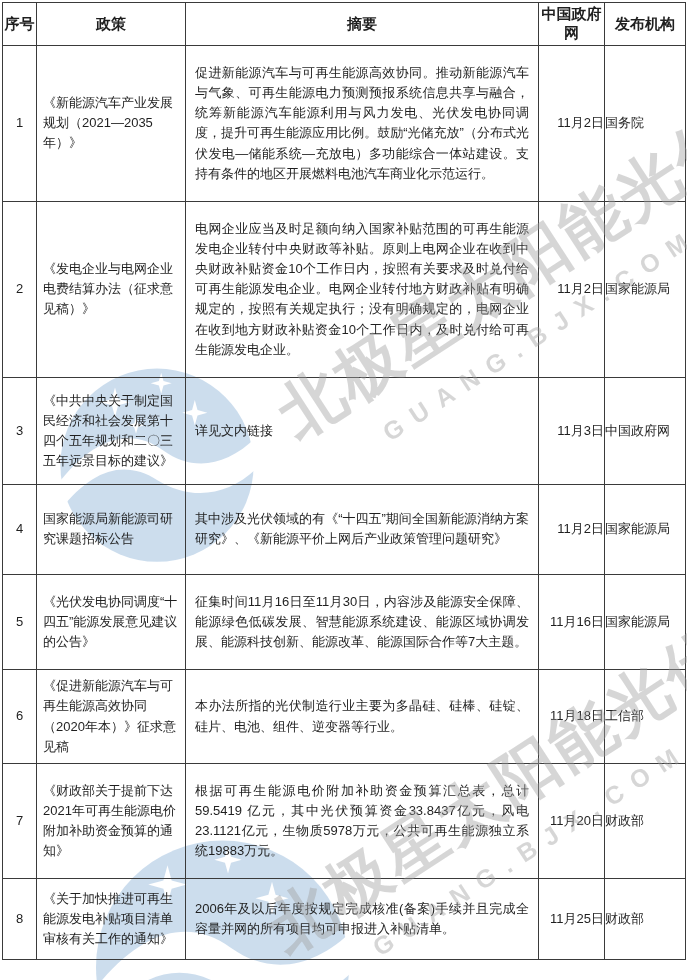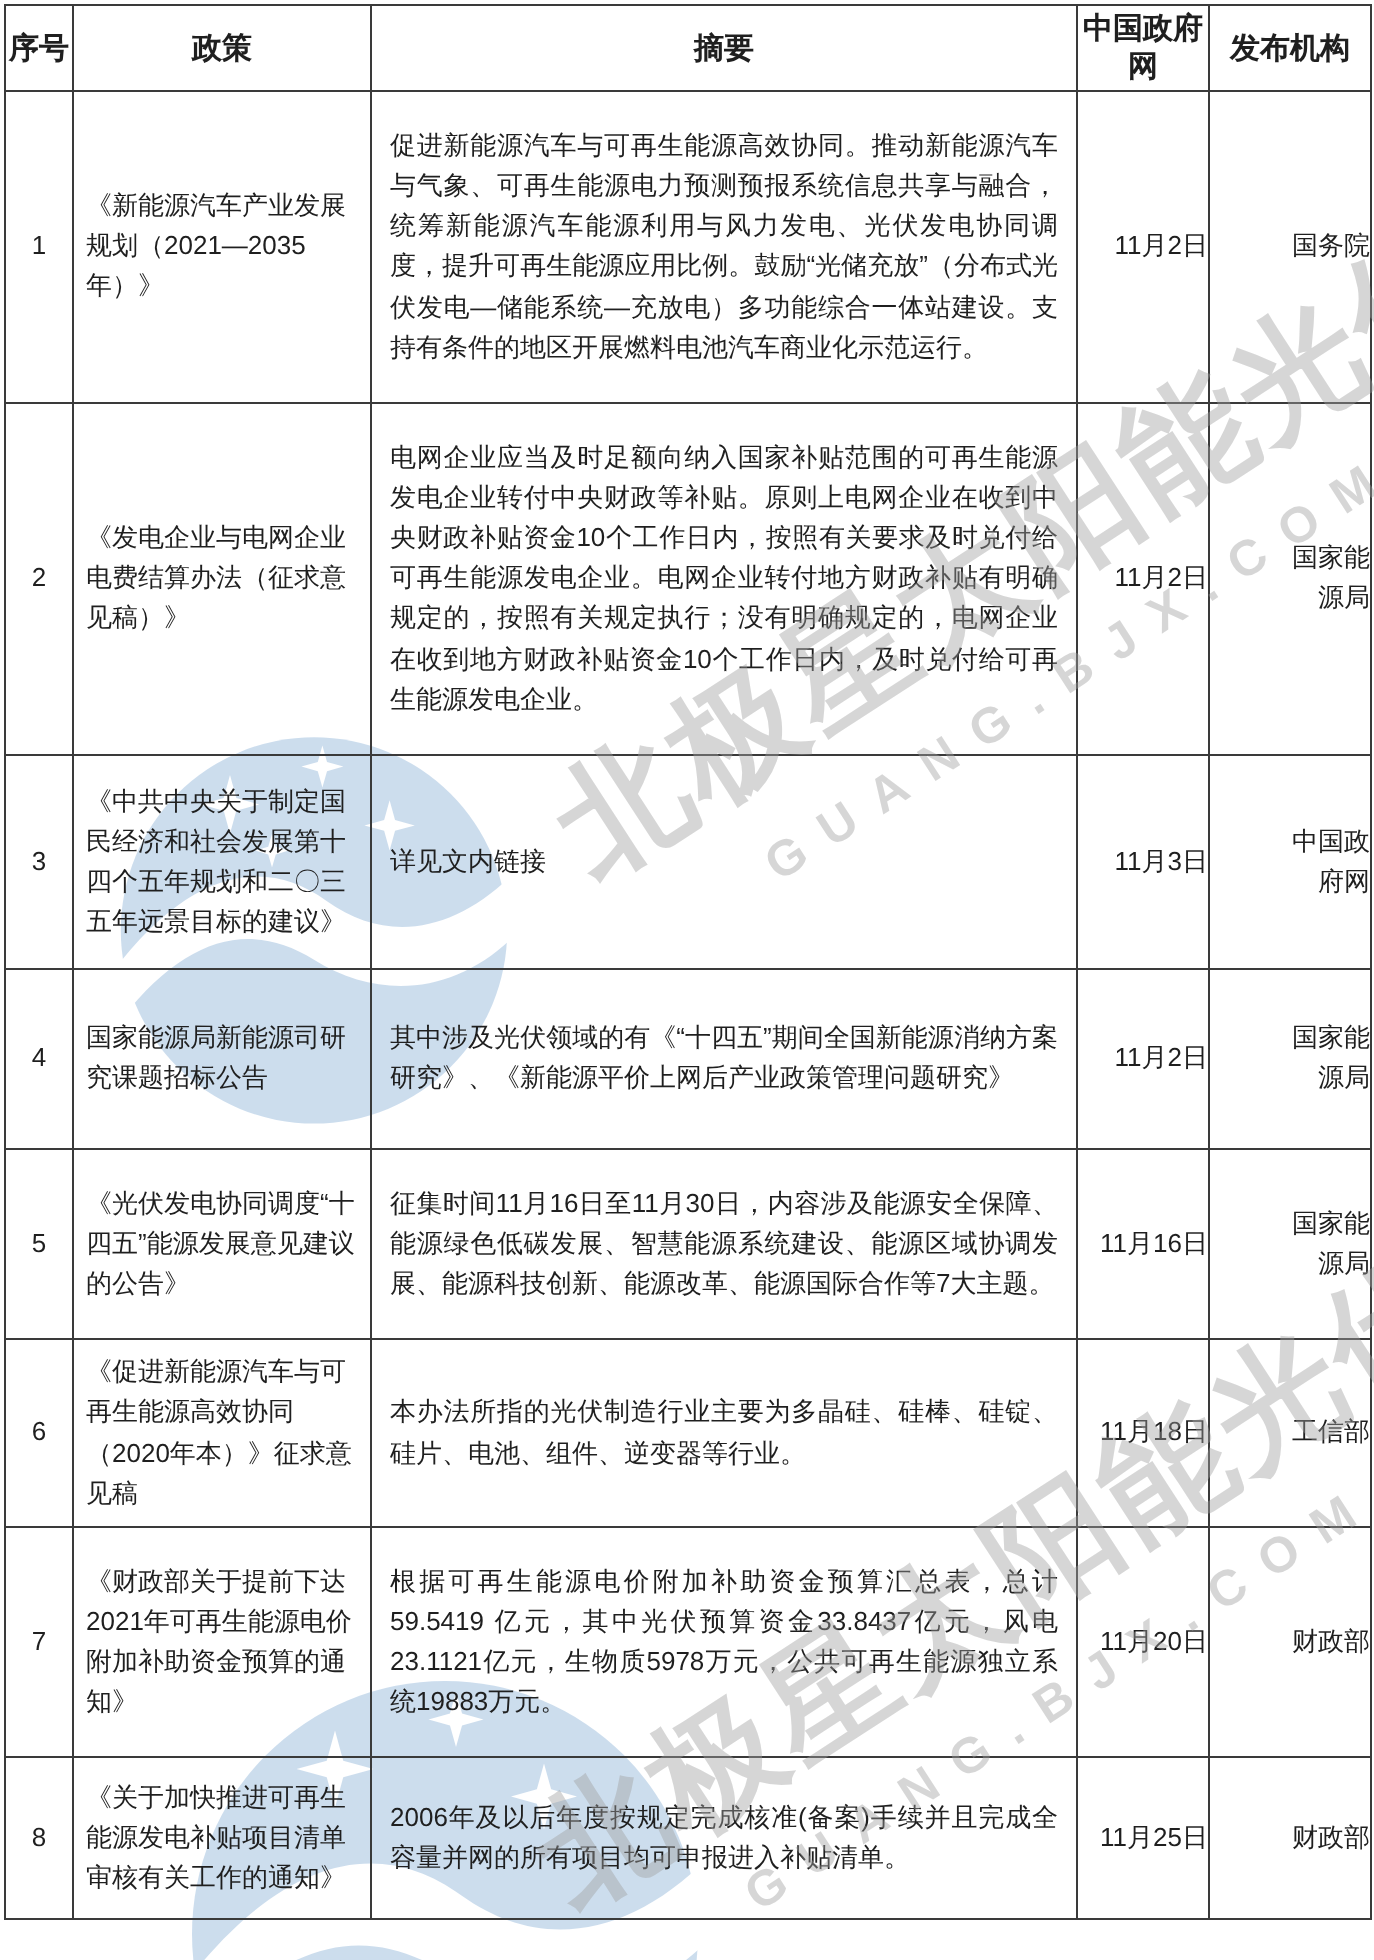--- a/index.html
+++ b/index.html
@@ -67,21 +67,21 @@
   .col-policy { width: 149px; }
   .col-summary{ width: 353px; }
   .col-date   { width: 66px;  }
   .col-agency { width: 81px;  }
 
   .policy-table td { font-size: 13px; line-height: 1.55; }
   .c-no     { text-align: center; font-size: 12.5px; }
   .c-policy { text-align: left; padding: 6px 6px; line-height: 1.65; }
   .c-summary{ text-align: left; padding: 17px 9px; text-align: justify; }
   .c-date   { text-align: right; white-space: nowrap; font-size: 12.5px; }
-  .c-agency { text-align: right; font-size: 13px; padding-left: 36px; }
+  .c-agency { text-align: left; font-size: 13px; }
 
   tbody tr:nth-child(1) { height: 152px; }
   tbody tr:nth-child(2) { height: 164px; }
   tbody tr:nth-child(3) { height: 107px; }
   tbody tr:nth-child(4) { height: 90px;  }
   tbody tr:nth-child(5) { height: 90px;  }
   tbody tr:nth-child(6) { height: 88px;  }
   tbody tr:nth-child(7) { height: 108px; }
   tbody tr:nth-child(8) { height: 81px;  }
 

